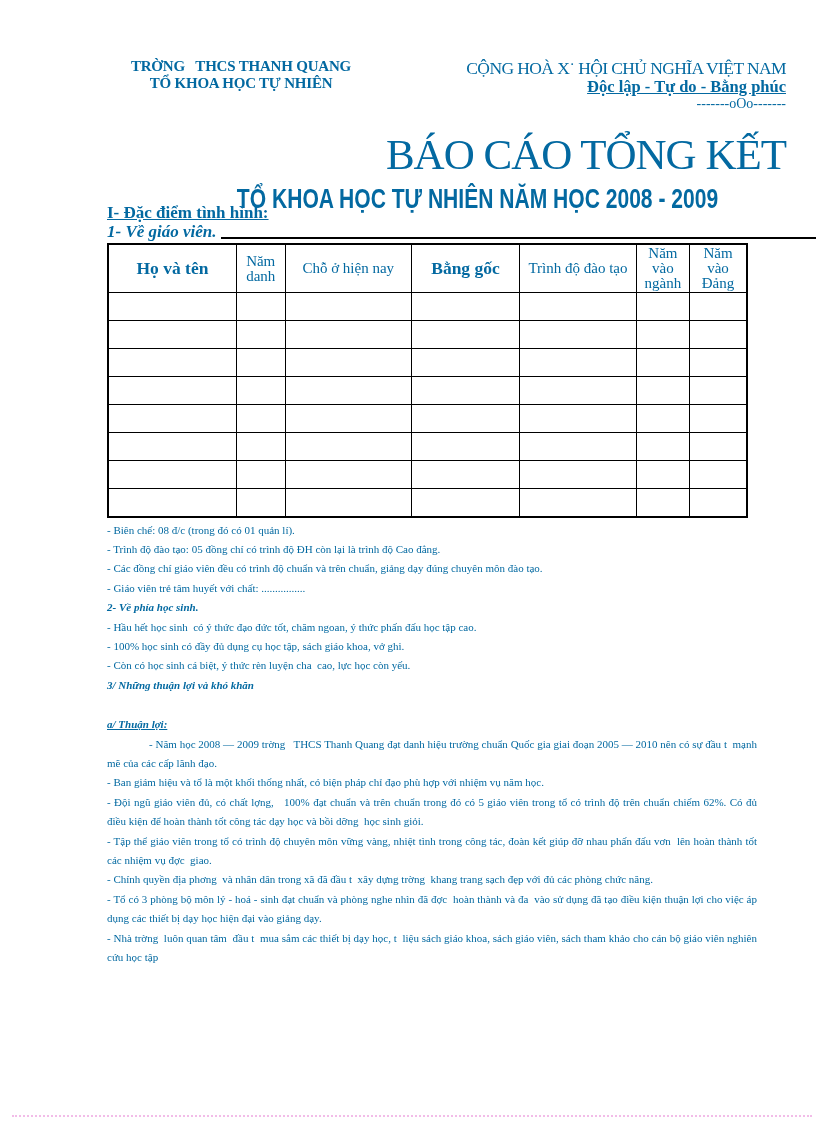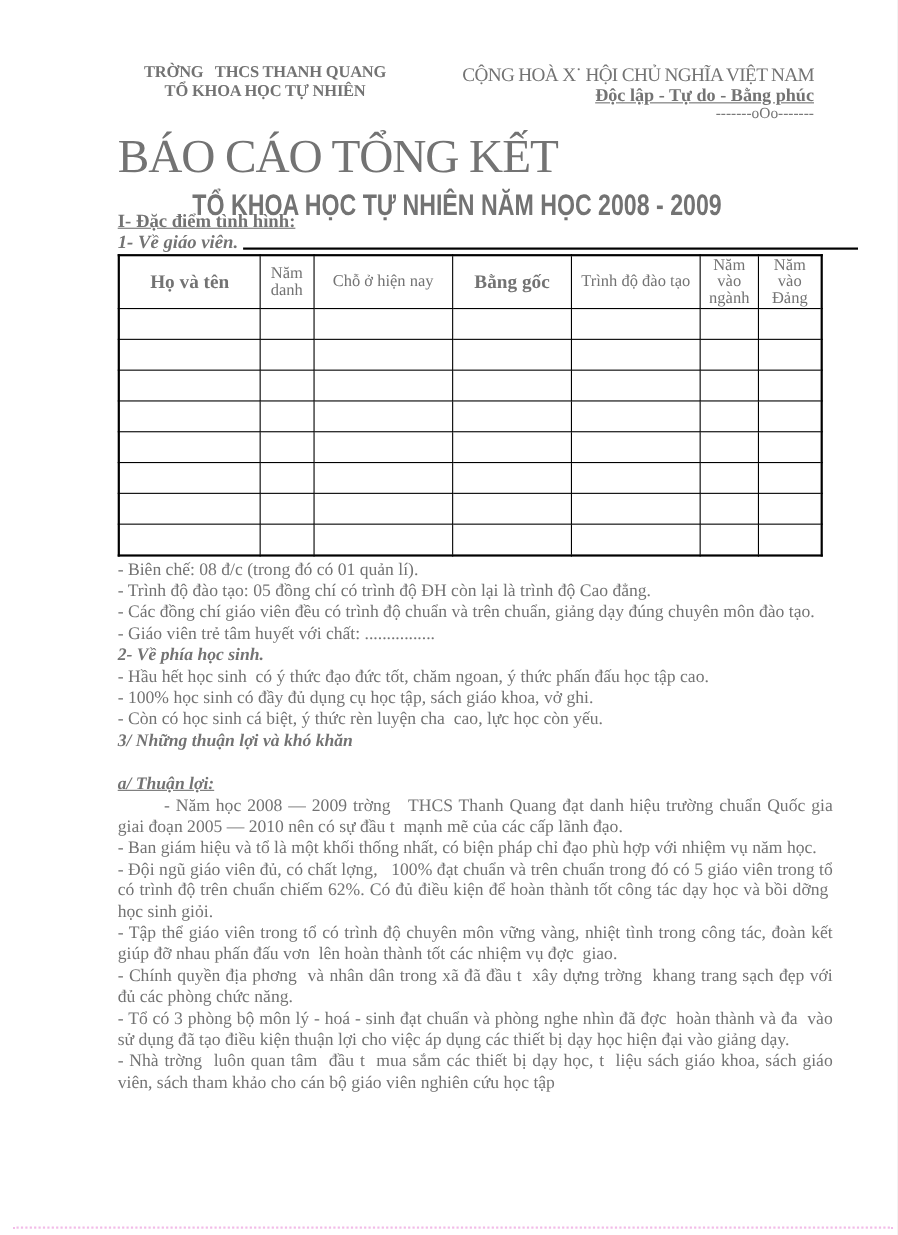--- a/index.html
+++ b/index.html
@@ -1,52 +1,52 @@
 <!DOCTYPE html>
 <html><head>
 <meta charset="utf-8">
 <style>
   html,body{margin:0;padding:0;background:#e8e8e8;}
   .page{
     position:relative;
     width:816px;height:1123px;
-    background:#ffffff;color:#737373;
+    background:#ffffff;color:#0369a1;
     font-family:"Liberation Serif","DejaVu Serif",serif;
     overflow:hidden;
     margin:0 auto;
     box-sizing:border-box;
-    padding:58px 76px 0 107px;
+    padding:58px 30px 0 107px;
   }
   
   .hdr-row{display:flex;align-items:flex-start;}
   .hdr-left{width:268px;text-align:center;font-weight:bold;font-size:15px;line-height:17px;letter-spacing:-0.2px;}
   .hdr-right{flex:1;text-align:right;}
   .hr1{font-size:17.5px;line-height:20px;letter-spacing:-0.6px;white-space:nowrap;}
   .hr2{font-size:16.5px;font-weight:bold;text-decoration:underline;line-height:19px;margin-top:-1px;}
   .hr3{font-size:14px;line-height:15px;}
   
-  .title-block{text-align:left;margin-top:11px;}
+  .title-block{text-align:right;margin-top:23px;}
   .title-main{font-size:43px;line-height:42px;letter-spacing:-1px;white-space:nowrap;}
   .title-sub{display:inline-block;font-family:"Liberation Sans","DejaVu Sans",sans-serif;
     font-weight:bold;font-size:27px;line-height:26px;white-space:nowrap;
     transform:scaleX(0.78);transform-origin:50% 50%;margin-top:-13px;}
   
   .sec-heading{margin-top:-9px;font-size:17px;font-weight:bold;}
   .sec-heading span{text-decoration:underline;}
   .sub-heading{display:flex;align-items:flex-end;font-size:17px;font-weight:bold;font-style:italic;line-height:18px;}
   .sub-heading .rule{flex:1;border-bottom:2px solid #000;margin:0 -40px 2px 4px;}
   
   table.tt{border-collapse:collapse;table-layout:fixed;width:641px;margin-top:2px;}
   table.tt th,table.tt td{border:1px solid #000;padding:1px 2px;box-sizing:border-box;}
   table.tt{border:2px solid #000;}
   table.tt thead th{height:46px;font-weight:normal;font-size:15px;line-height:15px;text-align:center;vertical-align:middle;}
   table.tt thead th.b{font-weight:bold;font-size:17.5px;}
   table.tt tbody td{height:28px;}
   
-  .body-text{margin-top:3px;font-size:16px;line-height:19.4px;width:650px;}
+  .body-text{margin-top:3px;font-size:11px;line-height:19.4px;width:650px;}
   .para{text-align:justify;}
   .p-head{font-weight:bold;font-style:italic;}
   .p-u{text-decoration:underline;margin-top:20px;}
   .p-indent{text-indent:42px;}
   
   .bottom-dots{position:absolute;left:12px;right:4px;top:1115px;border-top:2px dotted #f2bce8;}
 </style>
 </head>
 <body>
 

